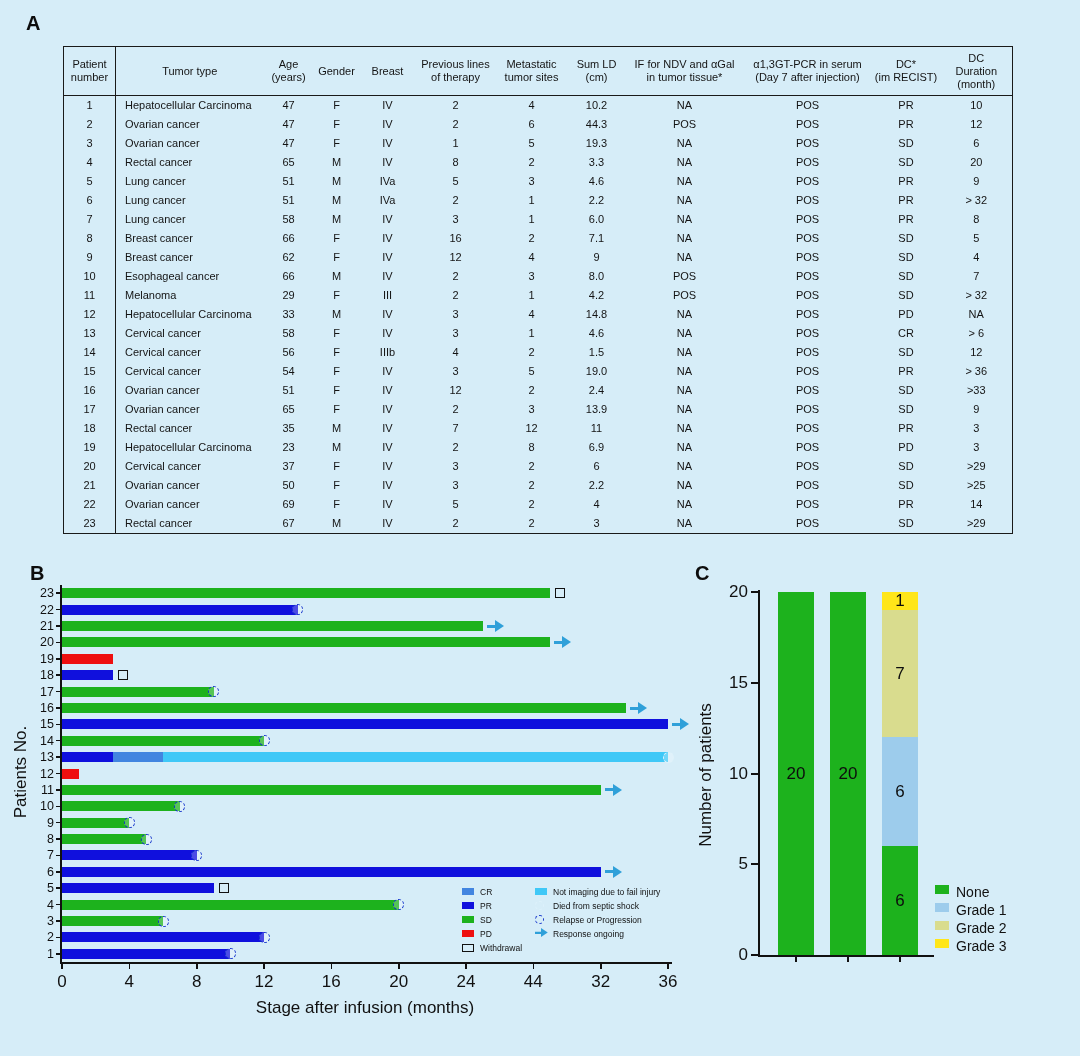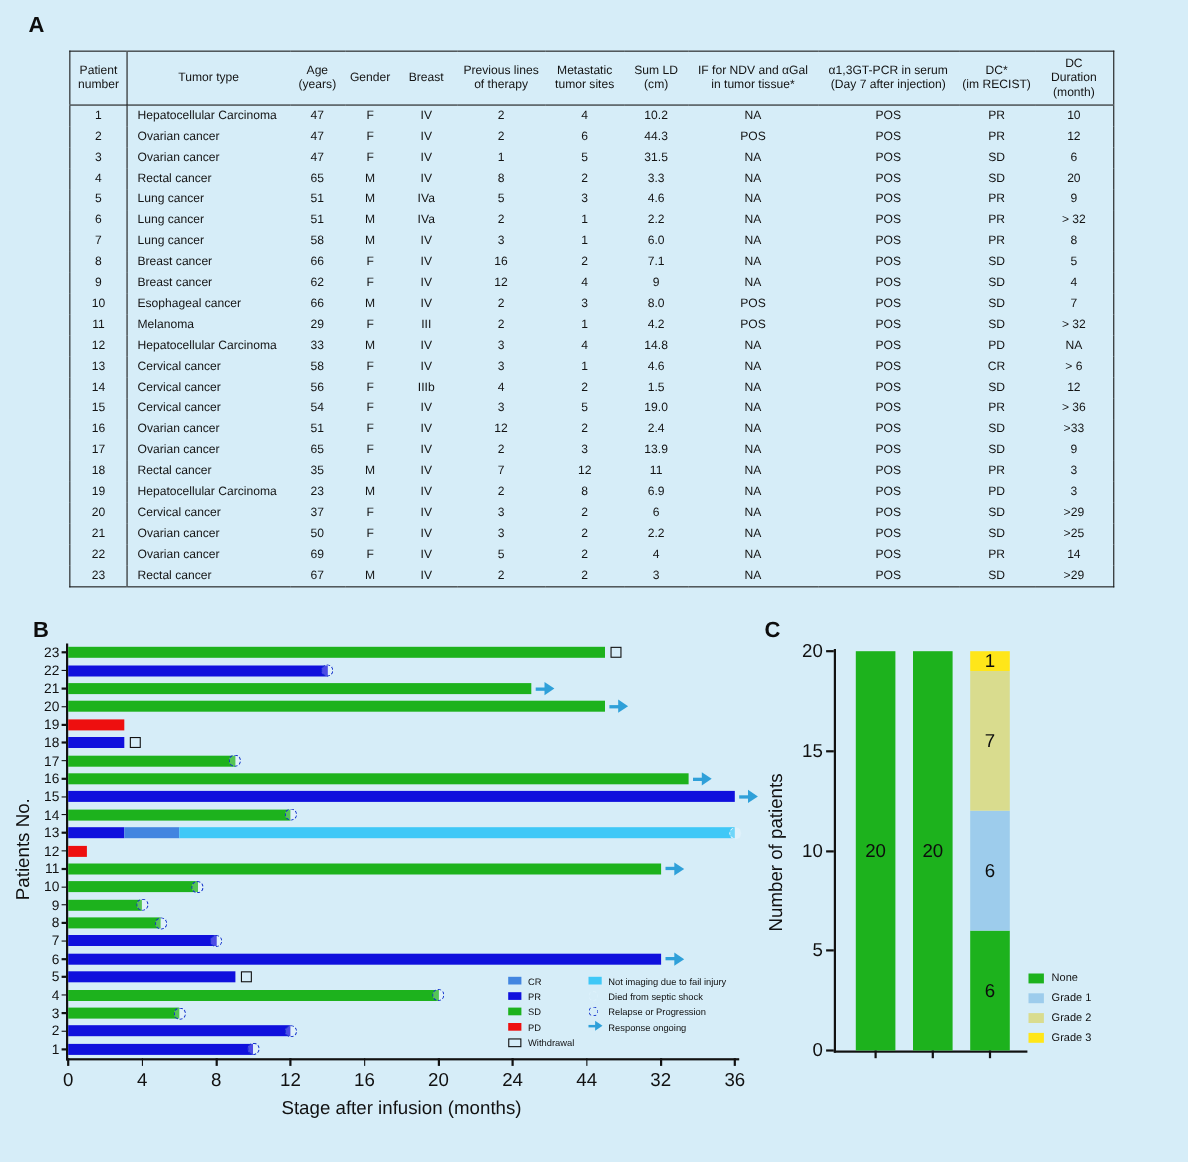--- a/index.html
+++ b/index.html
@@ -33,21 +33,21 @@
   .mk-arrow .shaft{position:absolute;left:0;top:4.6px;width:9px;height:3px}
   .mk-arrow .head{position:absolute;left:8px;top:0;width:0;height:0;
        border-top:6px solid transparent;border-bottom:6px solid transparent}
 
   
   .lg-item{position:absolute;height:12px;white-space:nowrap}
   .lg-sw{position:absolute;left:0;top:2px;width:12px;height:7px}
   .lg-txt{position:absolute;left:18px;top:1px;font-size:8.5px;color:#111}
   .lgc-item{position:absolute;white-space:nowrap}
   .lgc-sw{position:absolute;left:0;top:1px;width:14px;height:9px}
-  .lgc-txt{position:absolute;left:21px;top:0;font-size:10px;color:#111}
+  .lgc-txt{position:absolute;left:21px;top:0;font-size:14px;color:#111}
 
   
   .stk-seg{position:absolute}
   .stk-label{position:absolute;font-size:17px;color:#0d0d0d;transform:translate(-50%,-50%)}
 </style>
 </head>
 <body>
 
 <div class="panel-label" style="left:26px;top:12px">A</div>
 
@@ -122,21 +122,21 @@
         <td>12</td>
       </tr>
       <tr>
         <td class="colsep">3</td>
         <td class="tumor">Ovarian cancer</td>
         <td>47</td>
         <td>F</td>
         <td>IV</td>
         <td>1</td>
         <td>5</td>
-        <td>31.5</td>
+        <td>19.3</td>
         <td>NA</td>
         <td>POS</td>
         <td>SD</td>
         <td>6</td>
       </tr>
       <tr>
         <td class="colsep">4</td>
         <td class="tumor">Rectal cancer</td>
         <td>65</td>
         <td>M</td>

